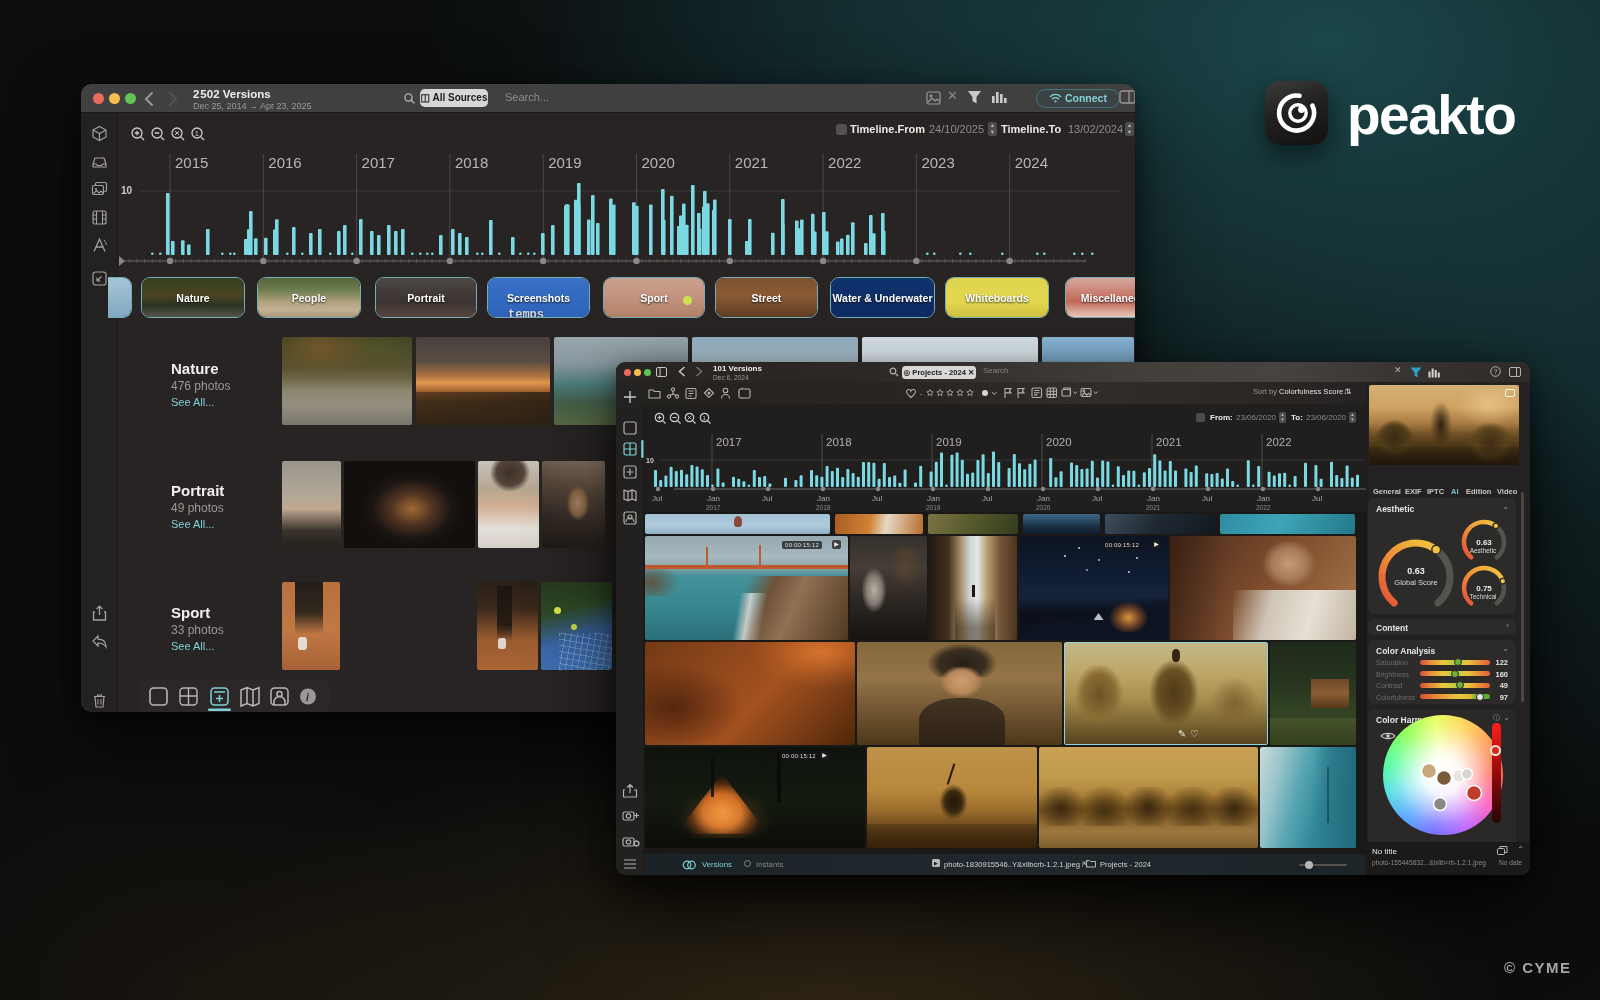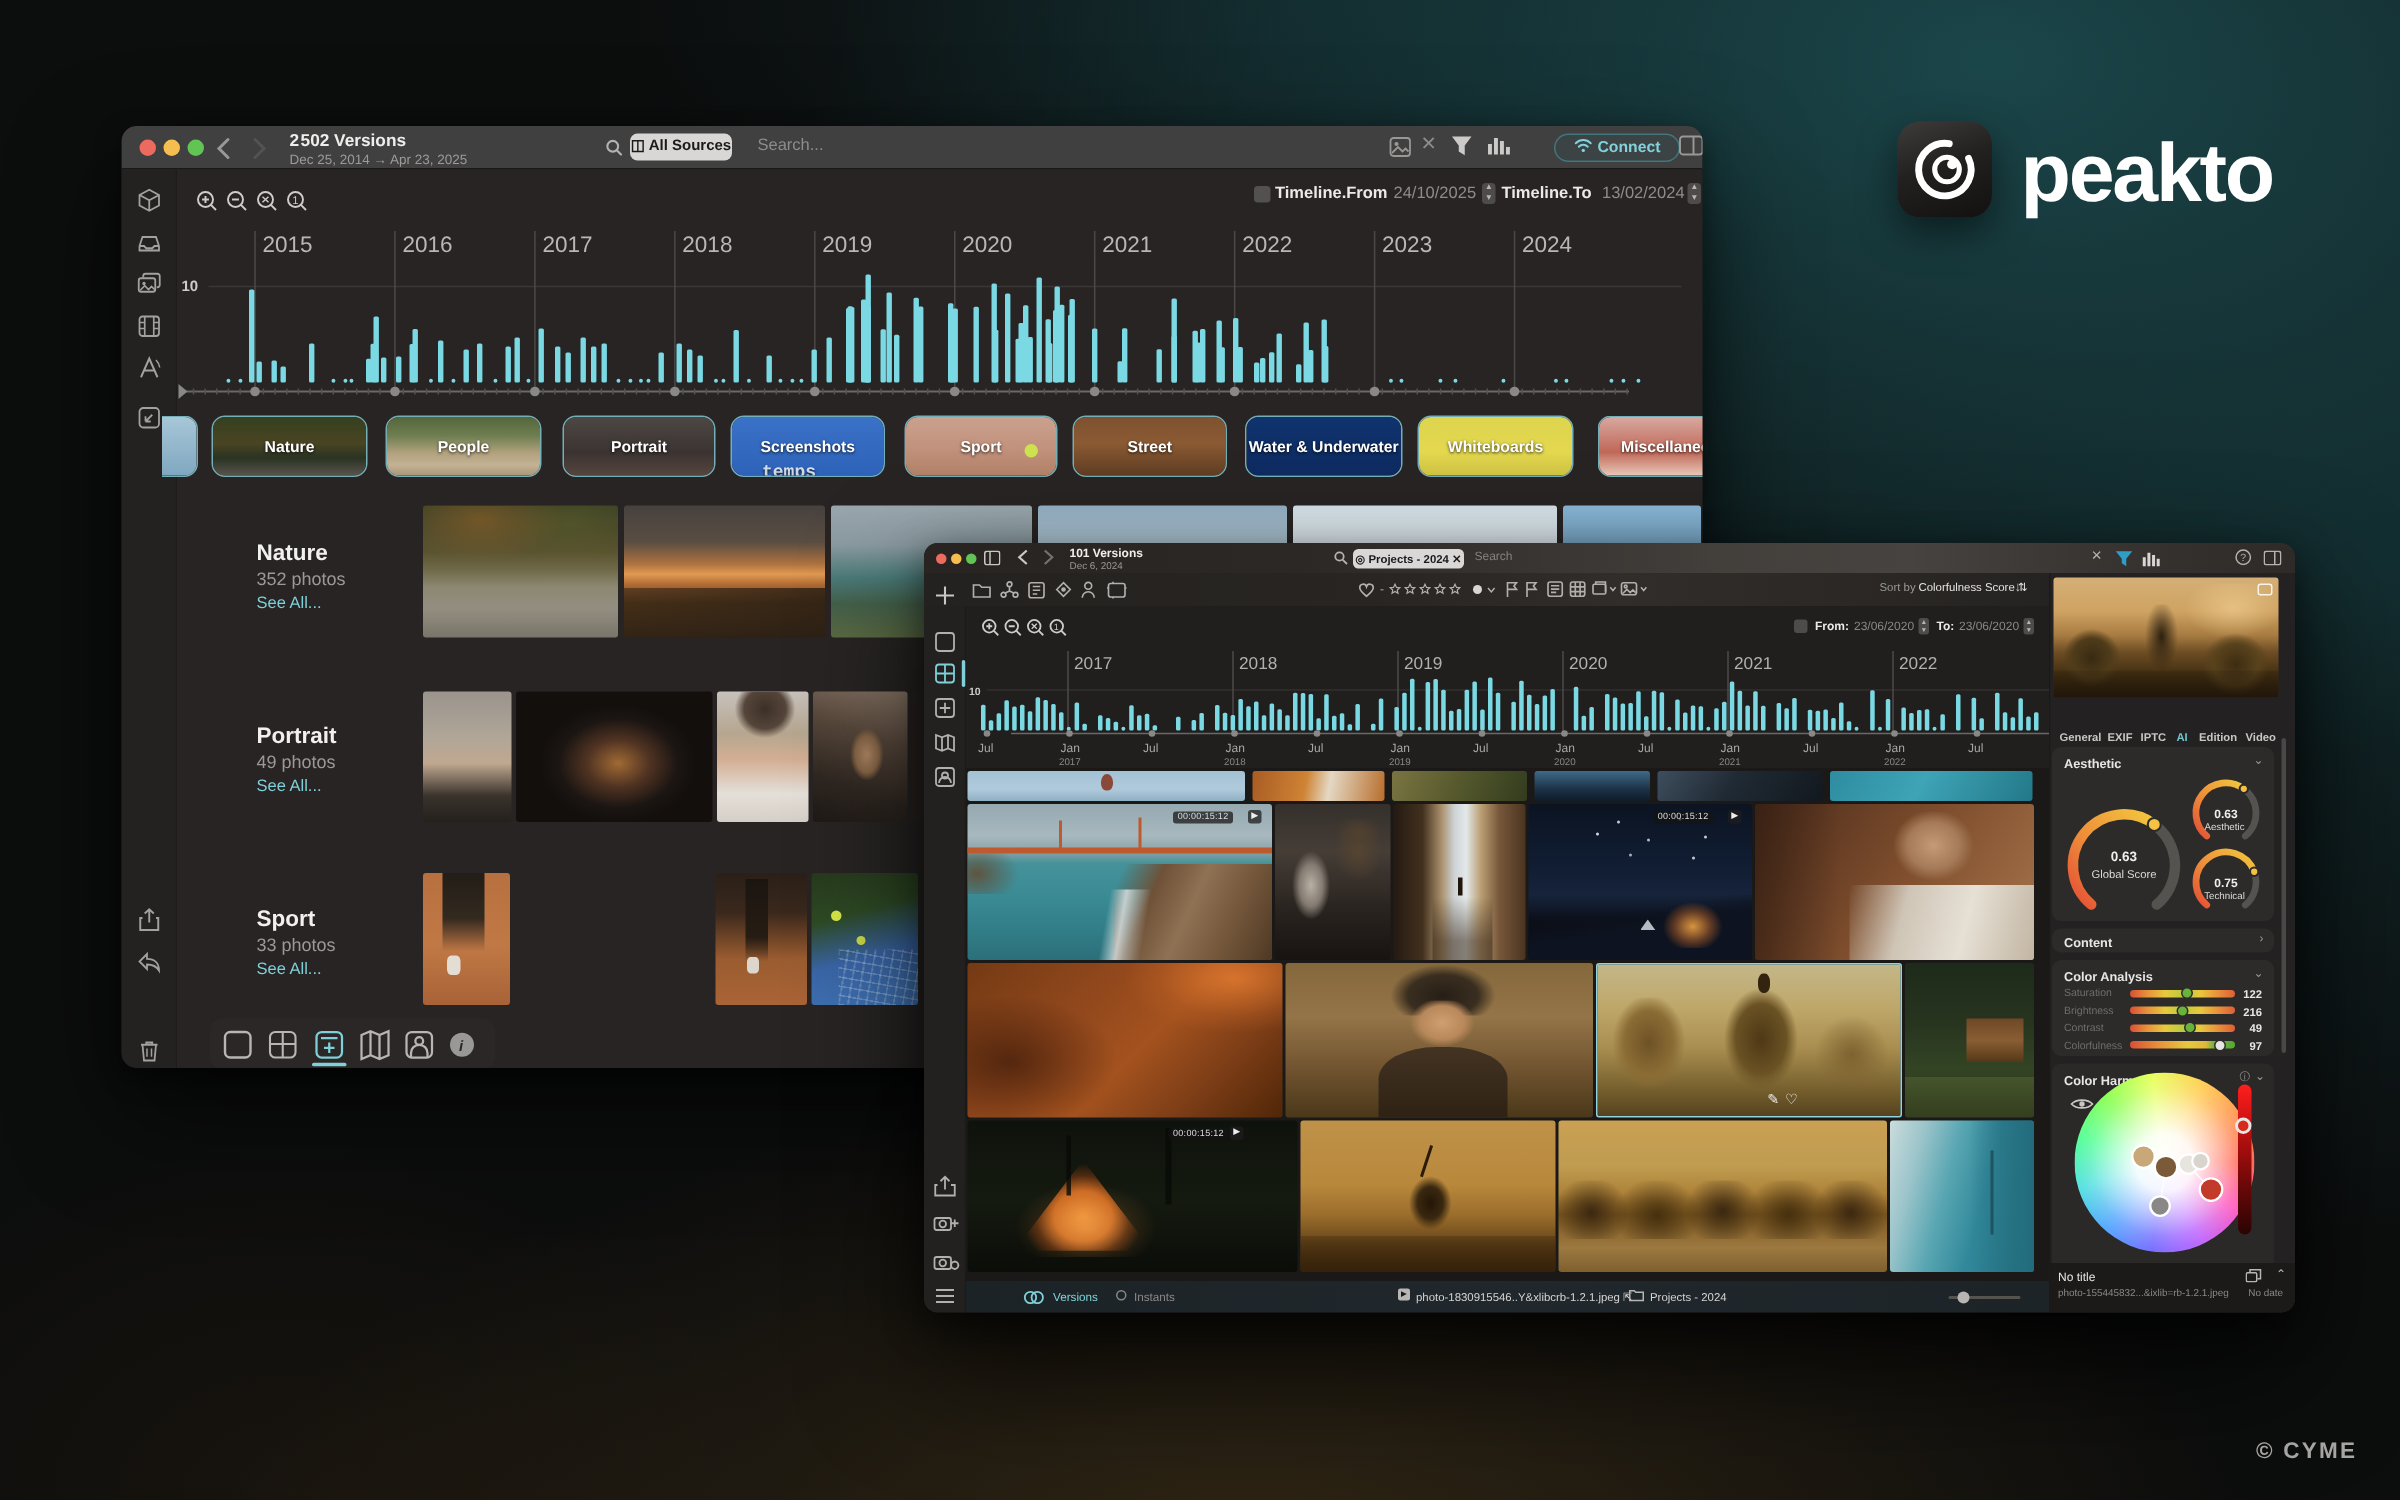--- a/index.html
+++ b/index.html
@@ -513,21 +513,21 @@
 <div class="ph" style="left:298px;top:224px;width:134px;height:88px;background:linear-gradient(180deg,#47413e 0%,#5a4e42 28%,#ad7140 44%,#e09a52 52%,#b06a34 60%,#533818 74%,#2b2014 100%);">
         <div class="abs" style="left:0;top:62%;width:100%;height:38%;background:linear-gradient(200deg,rgba(40,30,20,.8),rgba(60,40,25,.4));"></div>
       </div>
 <div class="ph" style="left:436px;top:224px;width:134px;height:88px;background:linear-gradient(180deg,#9aa8ae 0%,#8a9aa0 30%,#4a7a78 55%,#44604a 75%,#5a6a42 100%);"></div>
 <div class="ph" style="left:574px;top:224px;width:166px;height:88px;background:linear-gradient(180deg,#93b0c4 0%,#bdd1dc 40%,#dfe9ee 72%,#ecf2f4 100%);">
         <div class="abs" style="left:0;top:55%;width:45%;height:45%;background:linear-gradient(110deg,#5a6a62,#8a9a92 70%,transparent);"></div>
       </div>
 <div class="ph" style="left:744px;top:224px;width:176px;height:88px;background:linear-gradient(180deg,#d5e2e8 0%,#e6eef1 50%,#f0f5f6 100%);"></div>
 <div class="ph" style="left:924px;top:224px;width:92px;height:88px;background:linear-gradient(180deg,#8ab8d8 0%,#7aa8c8 30%,#4a6a3a 60%,#38512c 100%);"></div>
 <div class="seclabel" style="top:247px;">Nature</div>
-<div class="seccount" style="top:266px;">352 photos</div>
+<div class="seccount" style="top:266px;">476 photos</div>
 <div class="secall" style="top:283px;">See All...</div>
 <div class="ph" style="left:164px;top:348px;width:59px;height:87px;background:linear-gradient(180deg,#9a948c 0%,#b0a698 35%,#c0a890 55%,#3a332c 80%,#24201c 100%);"></div>
 <div class="ph" style="left:226px;top:348px;width:131px;height:87px;background:radial-gradient(40% 45% at 52% 55%, #a06a34 0%, #503322 40%, #1c1613 75%, #120f0d 100%);"></div>
 <div class="ph" style="left:360px;top:348px;width:61px;height:87px;background:linear-gradient(180deg,#c8c2bc 0%,#b5a68f 32%,#d3ae93 52%,#e4dfd8 78%,#d5cfc8 100%);">
         <div class="abs" style="left:15%;top:-5%;width:75%;height:45%;background:radial-gradient(55% 62% at 50% 40%,#3c3026 0%,#55453a 55%,rgba(90,75,60,0) 80%);"></div>
       </div>
 <div class="ph" style="left:424px;top:348px;width:63px;height:87px;background:linear-gradient(200deg,#8a7868 0%,#58483c 35%,#302822 70%,#1e1916 100%);">
         <div class="abs" style="left:35%;top:28%;width:45%;height:45%;background:radial-gradient(50% 55% at 50% 45%,#b08866 0%,#8a6848 55%,rgba(90,70,50,0) 80%);"></div>
       </div>
 <div class="ph" style="left:490px;top:348px;width:60px;height:87px;background:#2a2522;"></div>
@@ -1088,21 +1088,21 @@
   <span class="abs" style="right:7px;top:4px;color:#9a9896;font-size:8px;">⌄</span>
   <span class="ca-label" style="top:19px;">Saturation</span>
       <div class="ca-bar" style="top:19.5px;">
         <div class="ca-knob" style="left:34px;"></div>
       </div>
       <span class="ca-val" style="top:18px;">122</span>
   <span class="ca-label" style="top:30.5px;">Brightness</span>
       <div class="ca-bar" style="top:31px;">
         <div class="ca-knob" style="left:31px;"></div>
       </div>
-      <span class="ca-val" style="top:29.5px;">216</span>
+      <span class="ca-val" style="top:29.5px;">160</span>
   <span class="ca-label" style="top:42px;">Contrast</span>
       <div class="ca-bar" style="top:42.5px;">
         <div class="ca-knob" style="left:36px;"></div>
       </div>
       <span class="ca-val" style="top:41px;">49</span>
   <span class="ca-label" style="top:53.5px;">Colorfulness</span>
       <div class="ca-bar" style="top:54px;background:linear-gradient(90deg,#d94f35,#e8923b,#e8c93d 55%,#e0b83a 72%,#6db33c 80%,#58a832 100%);">
         <div class="ca-knob" style="left:56px;background:#e8e6e4;"></div>
       </div>
       <span class="ca-val" style="top:52.5px;">97</span>

